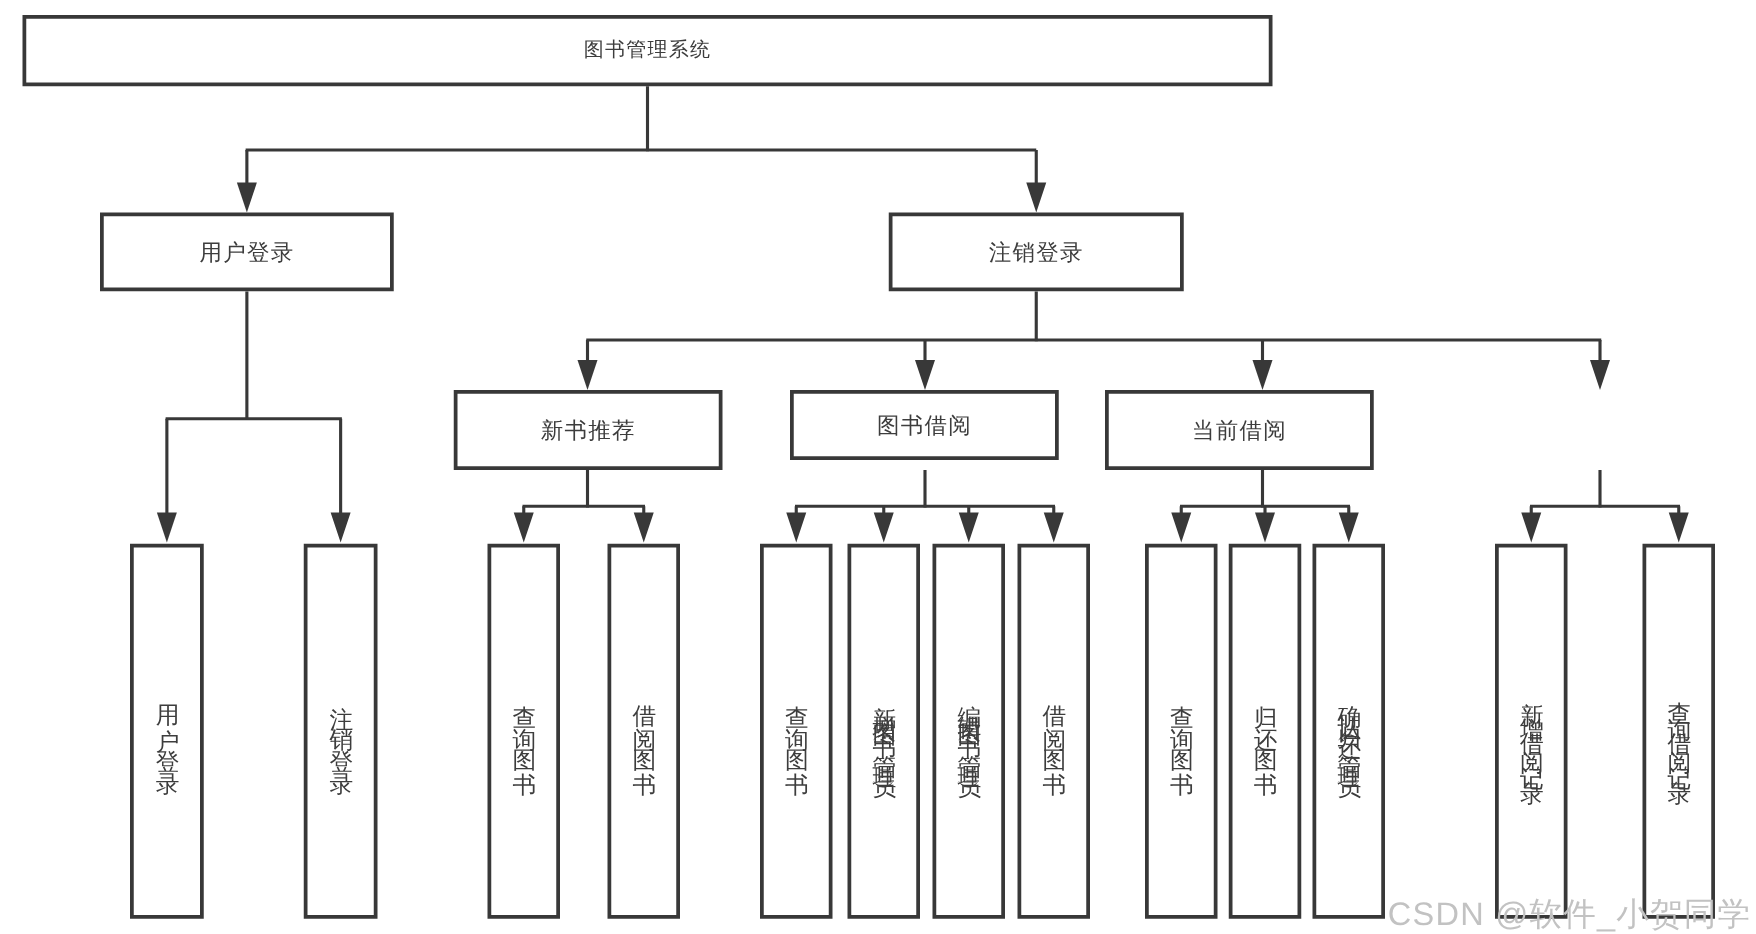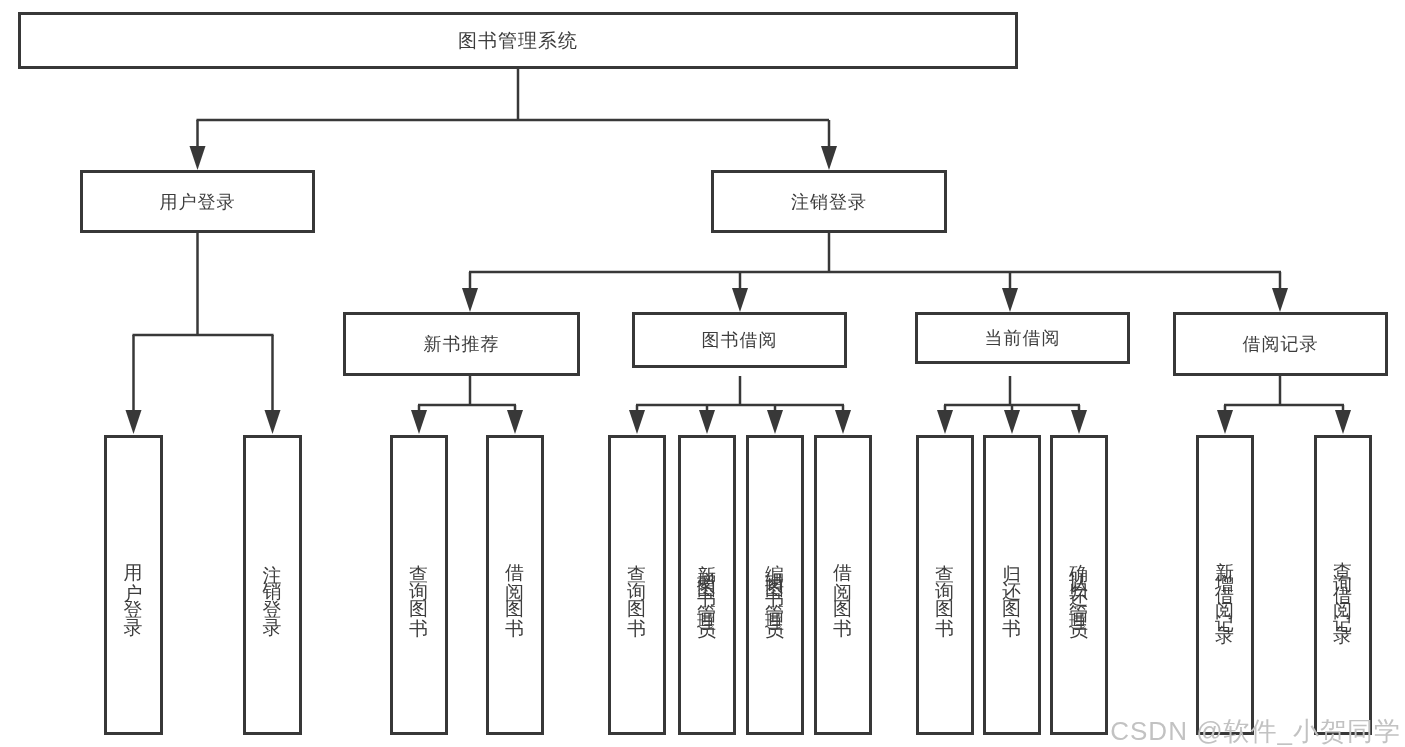--- a/index.html
+++ b/index.html
@@ -25,21 +25,21 @@
     align-items: center;
     justify-content: center;
     z-index: 1;
   }
   .hlabel {
     font-size: 18px;
     color: #3d3d3d;
     letter-spacing: 1px;
     white-space: nowrap;
   }
-  .root-label { font-size: 19px; }
+  .root-label { font-size: 16px; }
   .vlabel {
     writing-mode: vertical-rl;
     font-size: 19px;
     color: #3d3d3d;
     line-height: 1;
     white-space: nowrap;
   }
   .sp4 { letter-spacing: 18px; }
   .sp6 { letter-spacing: 13px; }
   .sp9 { letter-spacing: 8px;  }
@@ -139,31 +139,28 @@
     <span class="hlabel root-label">图书管理系统</span>
   </div>
 
   <div class="box" style="left:80px;top:170px;width:235px;height:63px">
     <span class="hlabel">用户登录</span>
   </div>
   <div class="box" style="left:711px;top:170px;width:236px;height:63px">
     <span class="hlabel">注销登录</span>
   </div>
 
-  <div class="box" style="left:343px;top:312px;width:237px;height:64px">
+  <div class="box" style="left:363px;top:312px;width:215px;height:64px">
     <span class="hlabel">新书推荐</span>
   </div>
   <div class="box" style="left:632px;top:312px;width:215px;height:56px">
     <span class="hlabel">图书借阅</span>
   </div>
-  <div class="box" style="left:915px;top:312px;width:215px;height:52px">
+  <div class="box" style="left:884px;top:312px;width:215px;height:64px">
     <span class="hlabel">当前借阅</span>
-  </div>
-  <div class="box" style="left:1173px;top:312px;width:215px;height:64px">
-    <span class="hlabel">借阅记录</span>
   </div>
 
   <div class="box" style="left:104px;top:435px;width:59px;height:300px">
     <span class="vlabel sp4">用户登录</span>
   </div>
   <div class="box" style="left:243px;top:435px;width:59px;height:300px">
     <span class="vlabel sp4">注销登录</span>
   </div>
 
   <div class="box" style="left:390px;top:435px;width:58px;height:300px">

